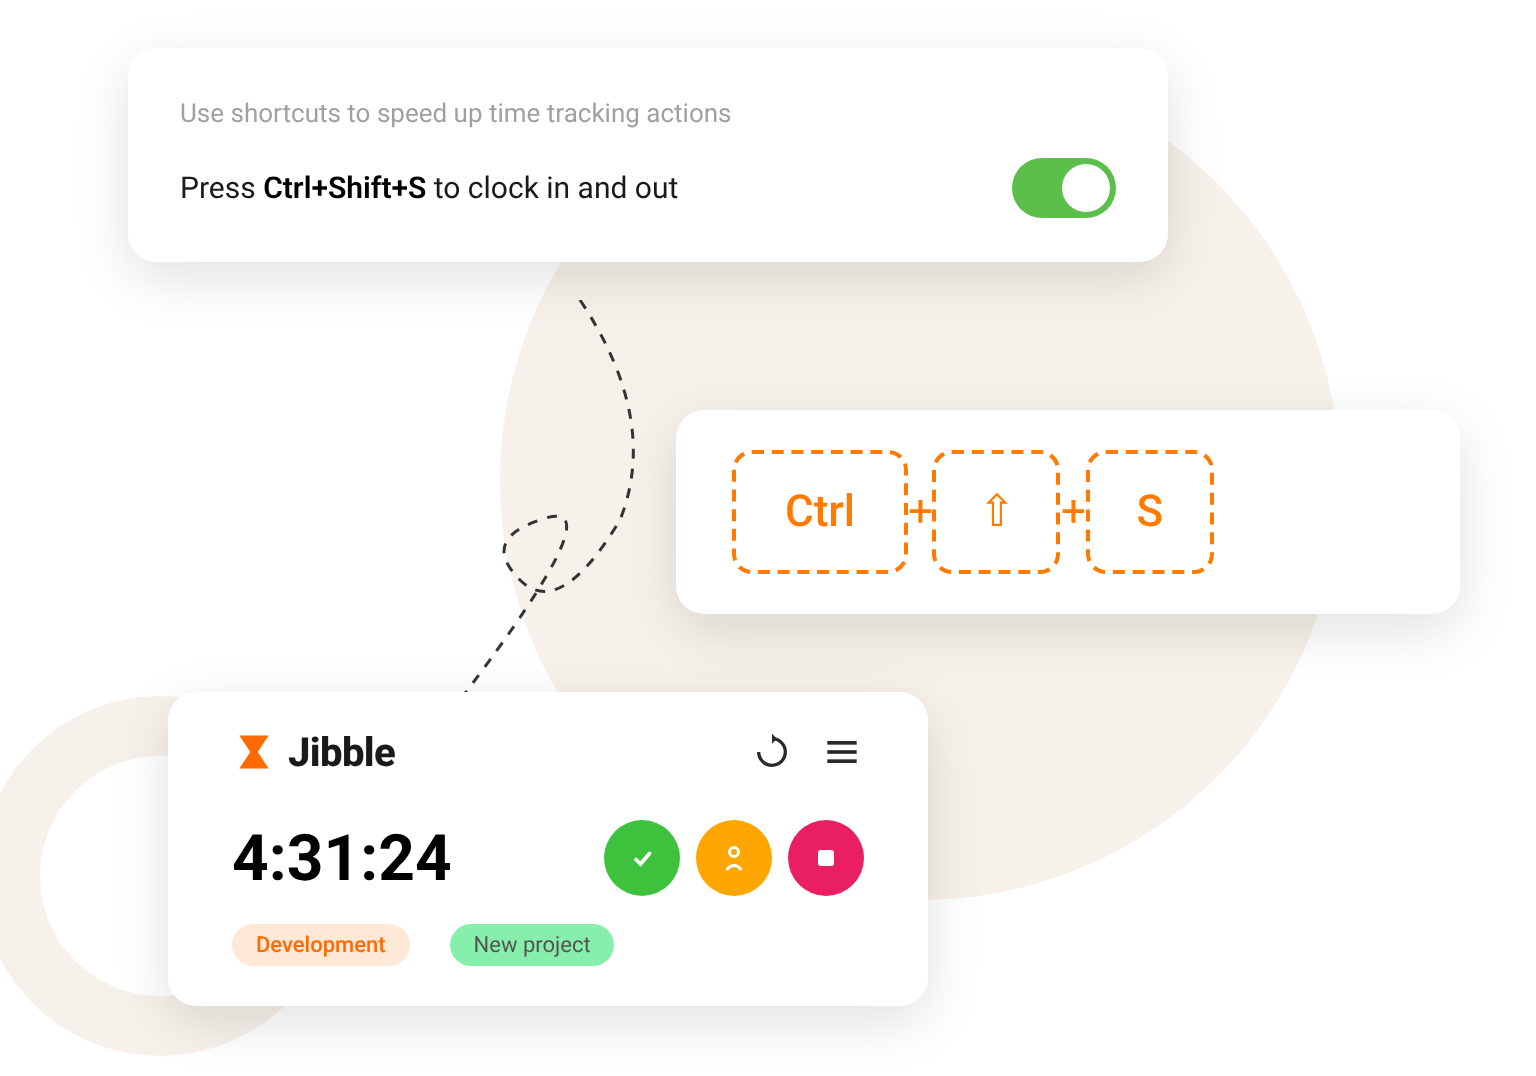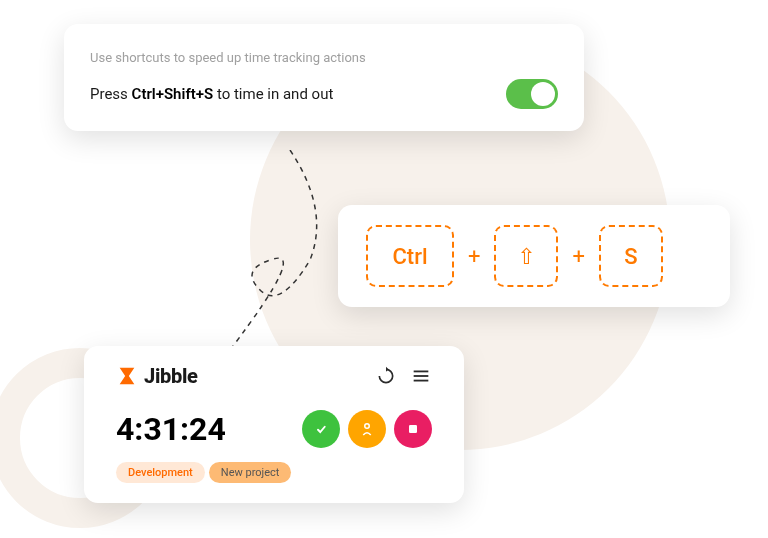--- a/index.html
+++ b/index.html
@@ -86,21 +86,20 @@
   top: 3px;
   right: 3px;
 }
 .card-keys {
   top: 205px;
   left: 338px;
   width: 392px;
   padding: 20px 28px;
   display: flex;
   align-items: center;
-  gap: 14px;
 }
 .keycap {
   border: 2px dashed #ff7a00;
   border-radius: 10px;
   height: 62px;
   min-width: 64px;
   display: flex;
   align-items: center;
   justify-content: center;
   color: #ff7a00;
@@ -171,35 +170,35 @@
   align-items: center;
   justify-content: center;
   cursor: pointer;
   color: #fff;
 }
 .btn-green { background: #3ec23e; }
 .btn-orange { background: #ffa500; }
 .btn-red { background: #e91e63; }
 .tags {
   display: flex;
-  gap: 4px;
+  gap: 20px;
   margin-top: 14px;
 }
 .tag {
   font-size: 11px;
   padding: 4px 12px;
   border-radius: 12px;
 }
 .tag-orange {
   background: #ffe8d6;
   color: #ff6a00;
   font-weight: 500;
 }
 .tag-gray {
-  background: #fdba74;
+  background: #86efac;
   color: #555;
 }
 .connector {
   position: absolute;
   z-index: 1;
   pointer-events: none;
 }
 </style>
 </head>
 <body>
@@ -208,21 +207,21 @@
 <div class="bg-ring"></div>
 
 <svg class="connector" style="top:150px;left:210px" width="200" height="220">
   <path d="M80,0 Q120,60 100,110 Q70,160 50,140 Q30,120 60,110 Q100,95 20,200" stroke="#333" stroke-width="1.5" stroke-dasharray="5,5" fill="none"></path>
 </svg>
 
 <div class="card card-shortcuts">
   <div class="subtitle">Use shortcuts to speed up time tracking actions</div>
   <div class="row">
     <div class="instruction">
-      <span>Press </span><span class="hotkey">Ctrl+Shift+S</span><span> to time in and out</span>
+      <span>Press </span><span class="hotkey">Ctrl+Shift+S</span><span> to clock in and out</span>
     </div>
     <div class="toggle">
       <div class="knob"></div>
     </div>
   </div>
 </div>
 
 <div class="card card-keys">
   <div class="keycap wide">Ctrl</div>
   <div class="plus">+</div>

